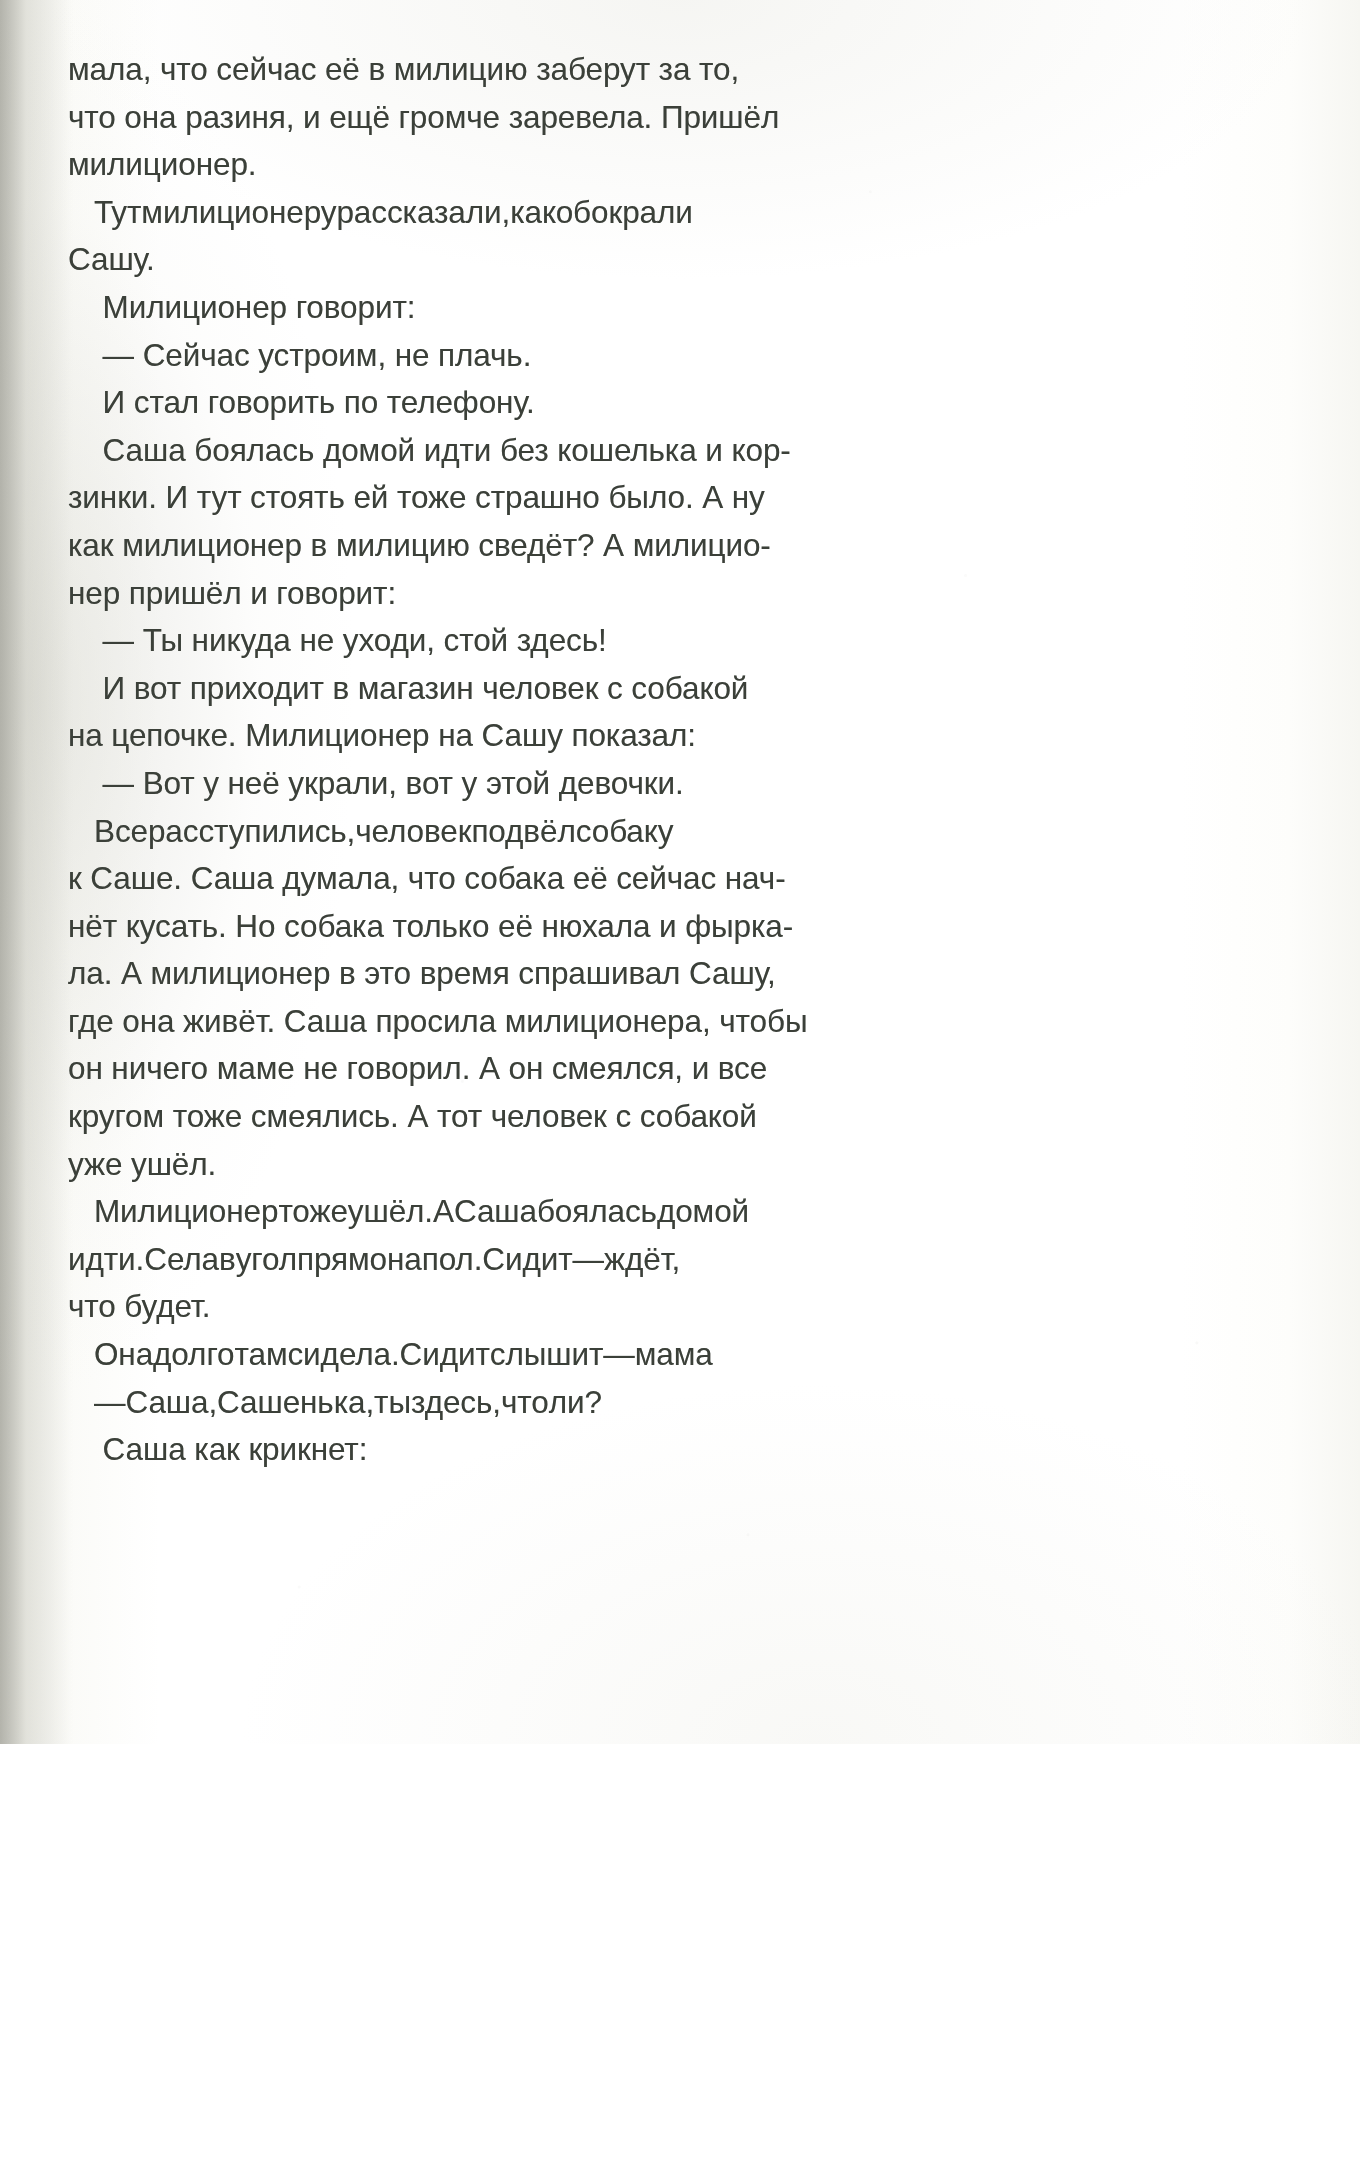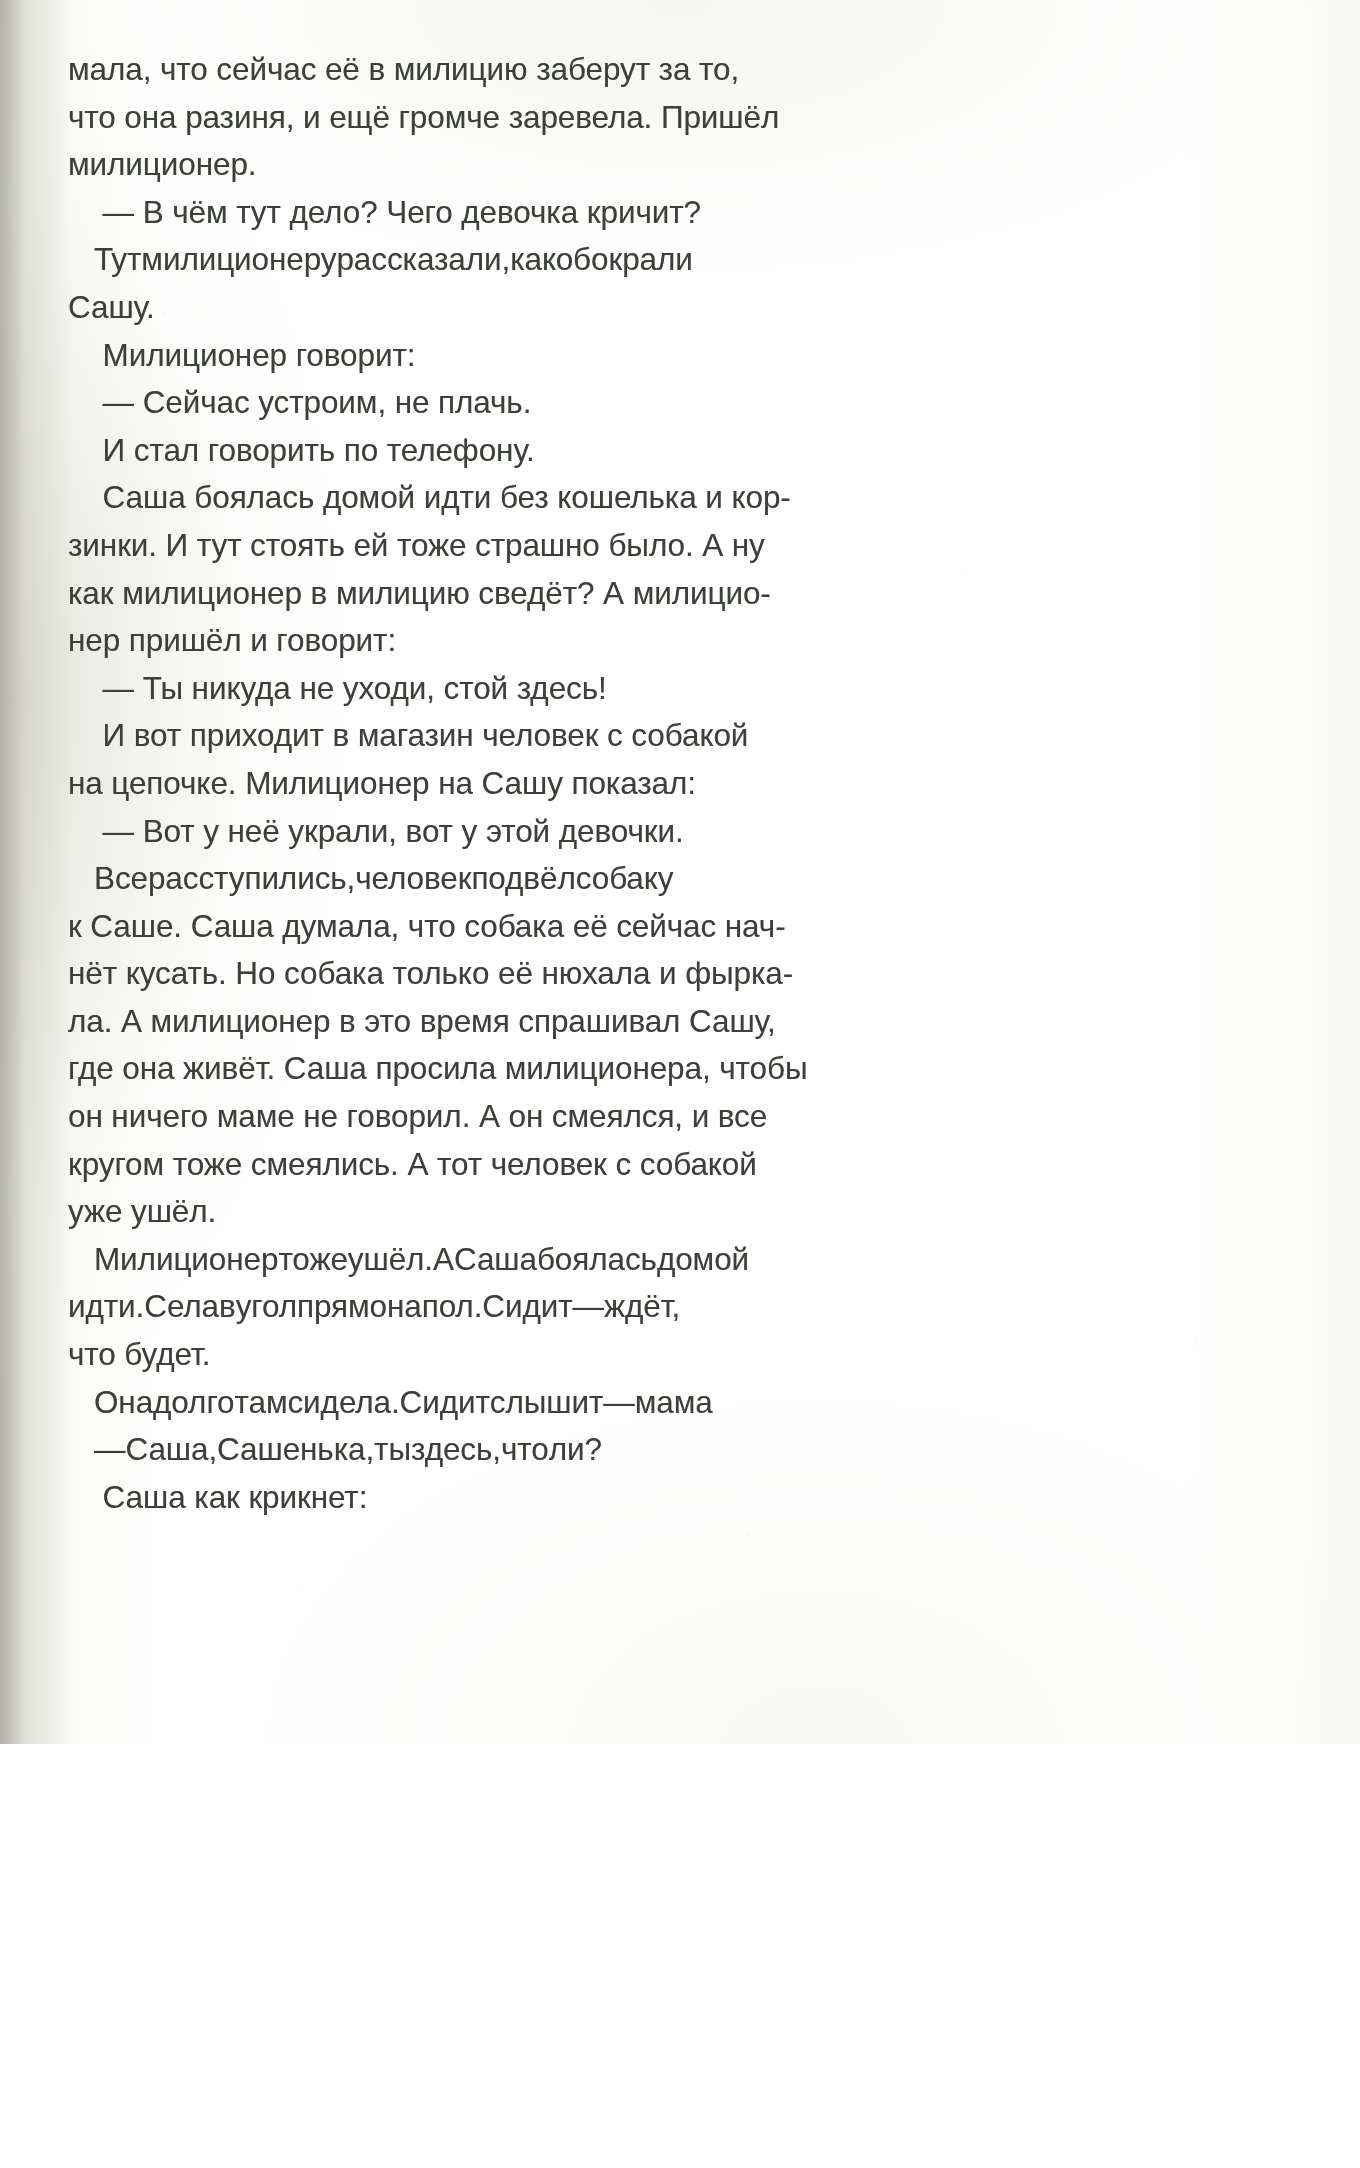--- a/index.html
+++ b/index.html
@@ -76,21 +76,21 @@
     letter-spacing: 0.5px;
   }
 </style>
 </head>
 <body>
 
 <div class="page">
   <div class="left-shadow"></div>
   <div class="grain"></div>
 
-  <div class="textblock" id="body-text"><span class="line">мала, что сейчас её в милицию заберут за то,</span><span class="line">что она разиня, и ещё громче заревела. Пришёл</span><span class="line">милиционер.</span><span class="line">    — В чём тут дело? Чего девочка кричит?</span><span class="line justify">
+  <div class="textblock" id="body-text"><span class="line">мала, что сейчас её в милицию заберут за то,</span><span class="line">что она разиня, и ещё громче заревела. Пришёл</span><span class="line">милиционер.</span><span class="line justify">
         <span>&nbsp;&nbsp;&nbsp;</span>
         <span>Тут</span>
         <span>милиционеру</span>
         <span>рассказали,</span>
         <span>как</span>
         <span>обокрали</span>
       </span><span class="line">Сашу.</span><span class="line">    Милиционер говорит:</span><span class="line">    — Сейчас устроим, не плачь.</span><span class="line">    И стал говорить по телефону.</span><span class="line">    Саша боялась домой идти без кошелька и кор-</span><span class="line">зинки. И тут стоять ей тоже страшно было. А ну</span><span class="line">как милиционер в милицию сведёт? А милицио-</span><span class="line">нер пришёл и говорит:</span><span class="line">    — Ты никуда не уходи, стой здесь!</span><span class="line">    И вот приходит в магазин человек с собакой</span><span class="line">на цепочке. Милиционер на Сашу показал:</span><span class="line">    — Вот у неё украли, вот у этой девочки.</span><span class="line justify">
         <span>&nbsp;&nbsp;&nbsp;</span>
         <span>Все</span>
         <span>расступились,</span>

